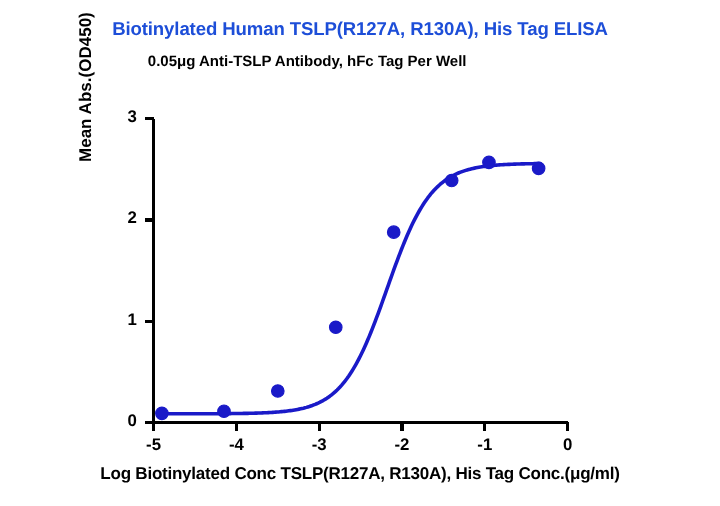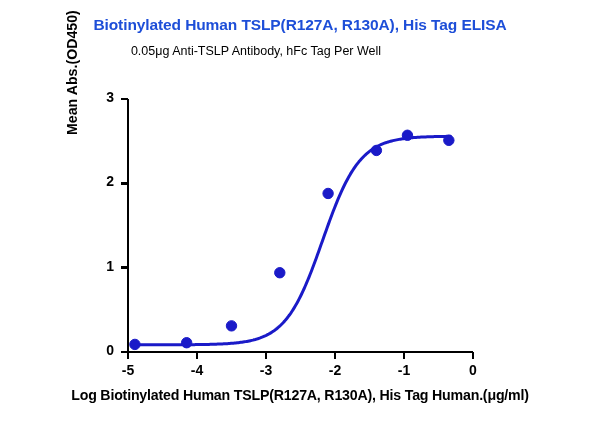--- a/index.html
+++ b/index.html
@@ -9,21 +9,21 @@
     overflow:hidden;position:relative;
   }
   #figure{position:absolute;inset:0;}
 
   .title{
     position:absolute;top:16px;left:0;width:600px;text-align:center;
     font-size:15.5px;font-weight:bold;color:#1d4ed8;letter-spacing:-0.1px;
   }
   .subtitle{
     position:absolute;top:44px;left:0;width:512px;text-align:center;
-    font-size:12.5px;font-weight:normal;color:#000;
+    font-size:12.5px;font-weight:bold;color:#000;
   }
   .xlabel{
     position:absolute;top:387px;left:0;width:600px;text-align:center;
     font-size:14.2px;font-weight:bold;color:#000;letter-spacing:-0.2px;
   }
   .ylabel{
     position:absolute;left:64px;top:135px;
     font-size:14.2px;font-weight:bold;color:#000;
     transform:rotate(-90deg);transform-origin:left top;
     white-space:nowrap;
@@ -37,21 +37,21 @@
 </style>
 </head>
 <body>
 
 <div id="figure">
 
   <div class="title">Biotinylated Human TSLP(R127A, R130A), His Tag ELISA</div>
   <div class="subtitle">0.05μg Anti-TSLP Antibody, hFc Tag Per Well</div>
 
   <div class="ylabel">Mean Abs.(OD450)</div>
-  <div class="xlabel">Log Biotinylated Human TSLP(R127A, R130A), His Tag Human.(μg/ml)</div>
+  <div class="xlabel">Log Biotinylated Conc TSLP(R127A, R130A), His Tag Conc.(μg/ml)</div>
 
   <svg class="plotsvg" id="plot" width="600" height="422">
       <line x1="128" y1="99" x2="128" y2="352" stroke="#000" stroke-width="2.6" shape-rendering="crispEdges"></line>
       <line x1="128" y1="352" x2="473" y2="352" stroke="#000" stroke-width="2.6" shape-rendering="crispEdges"></line>
       <line x1="128" y1="352" x2="121" y2="352" stroke="#000" stroke-width="2.6" shape-rendering="crispEdges"></line>
       <line x1="128" y1="267.6666666666667" x2="121" y2="267.6666666666667" stroke="#000" stroke-width="2.6" shape-rendering="crispEdges"></line>
       <line x1="128" y1="183.33333333333334" x2="121" y2="183.33333333333334" stroke="#000" stroke-width="2.6" shape-rendering="crispEdges"></line>
       <line x1="128" y1="99" x2="121" y2="99" stroke="#000" stroke-width="2.6" shape-rendering="crispEdges"></line>
       <line x1="128" y1="352" x2="128" y2="359" stroke="#000" stroke-width="2.6" shape-rendering="crispEdges"></line>
       <line x1="197" y1="352" x2="197" y2="359" stroke="#000" stroke-width="2.6" shape-rendering="crispEdges"></line>

